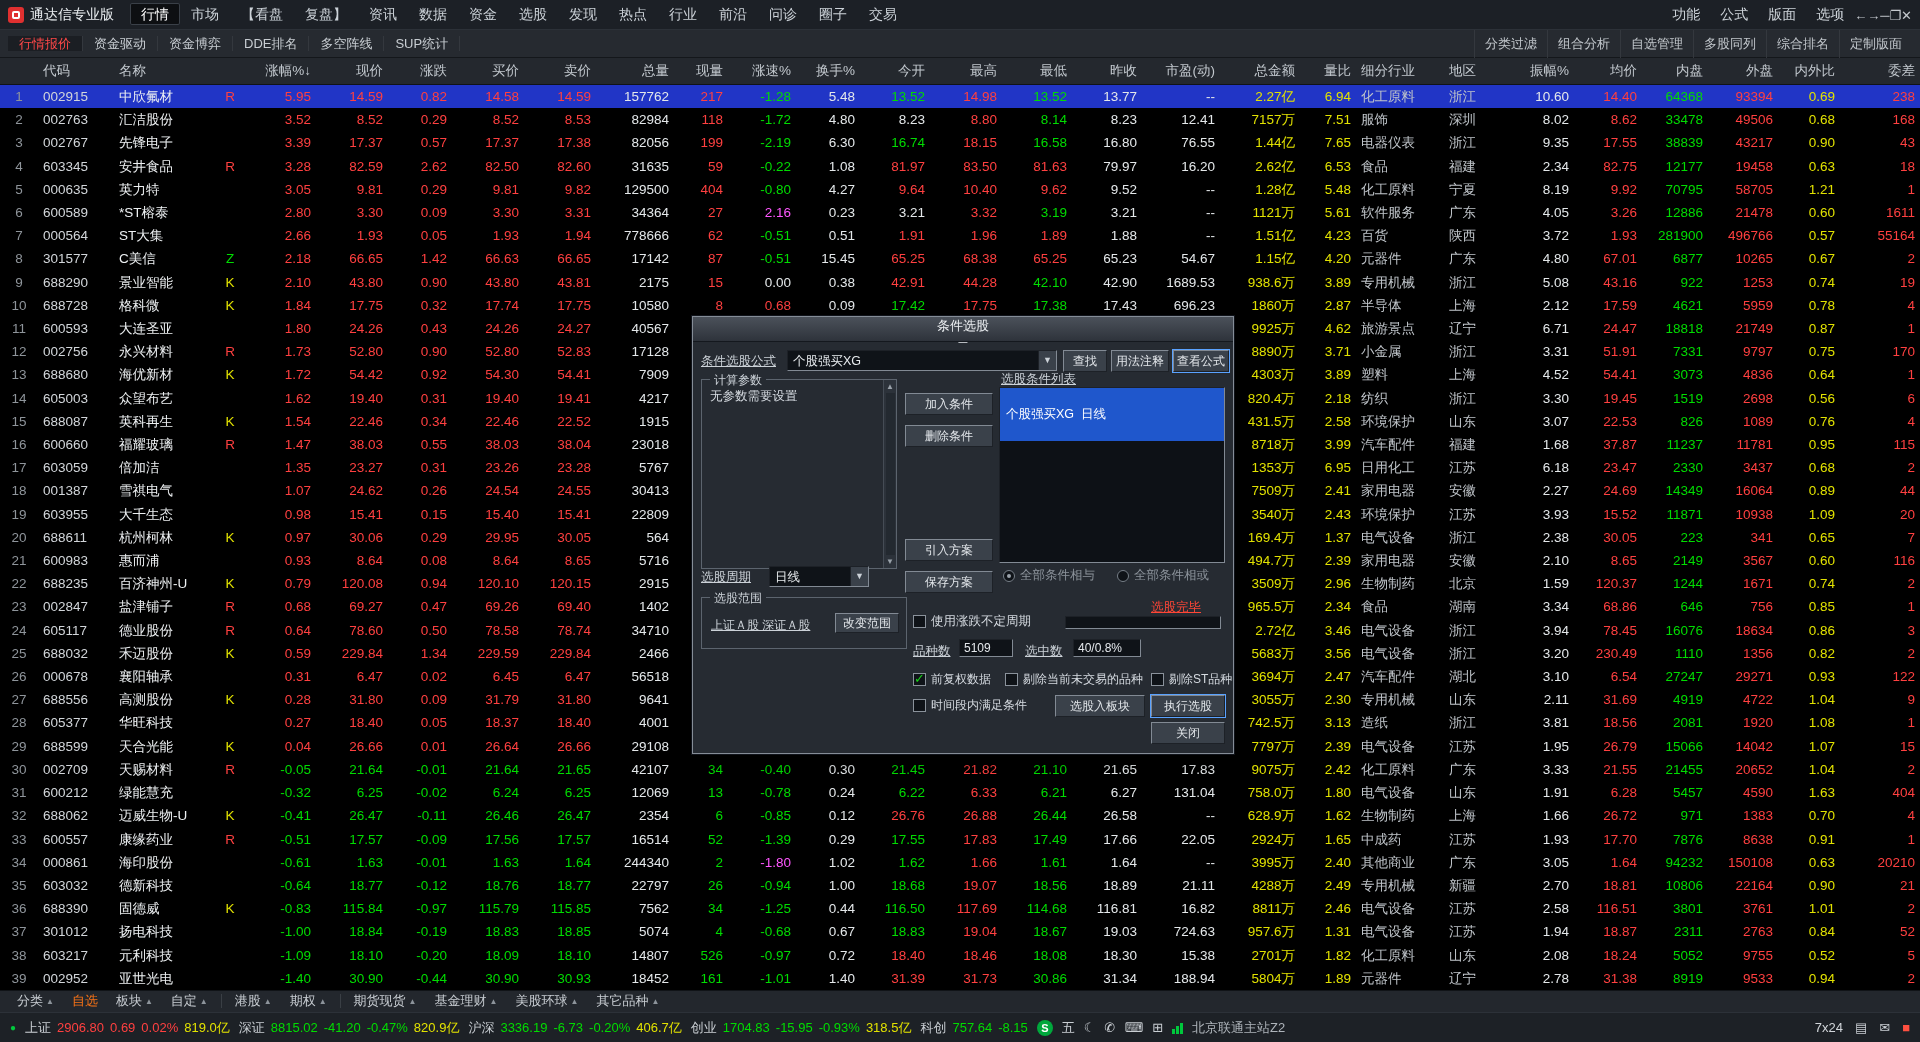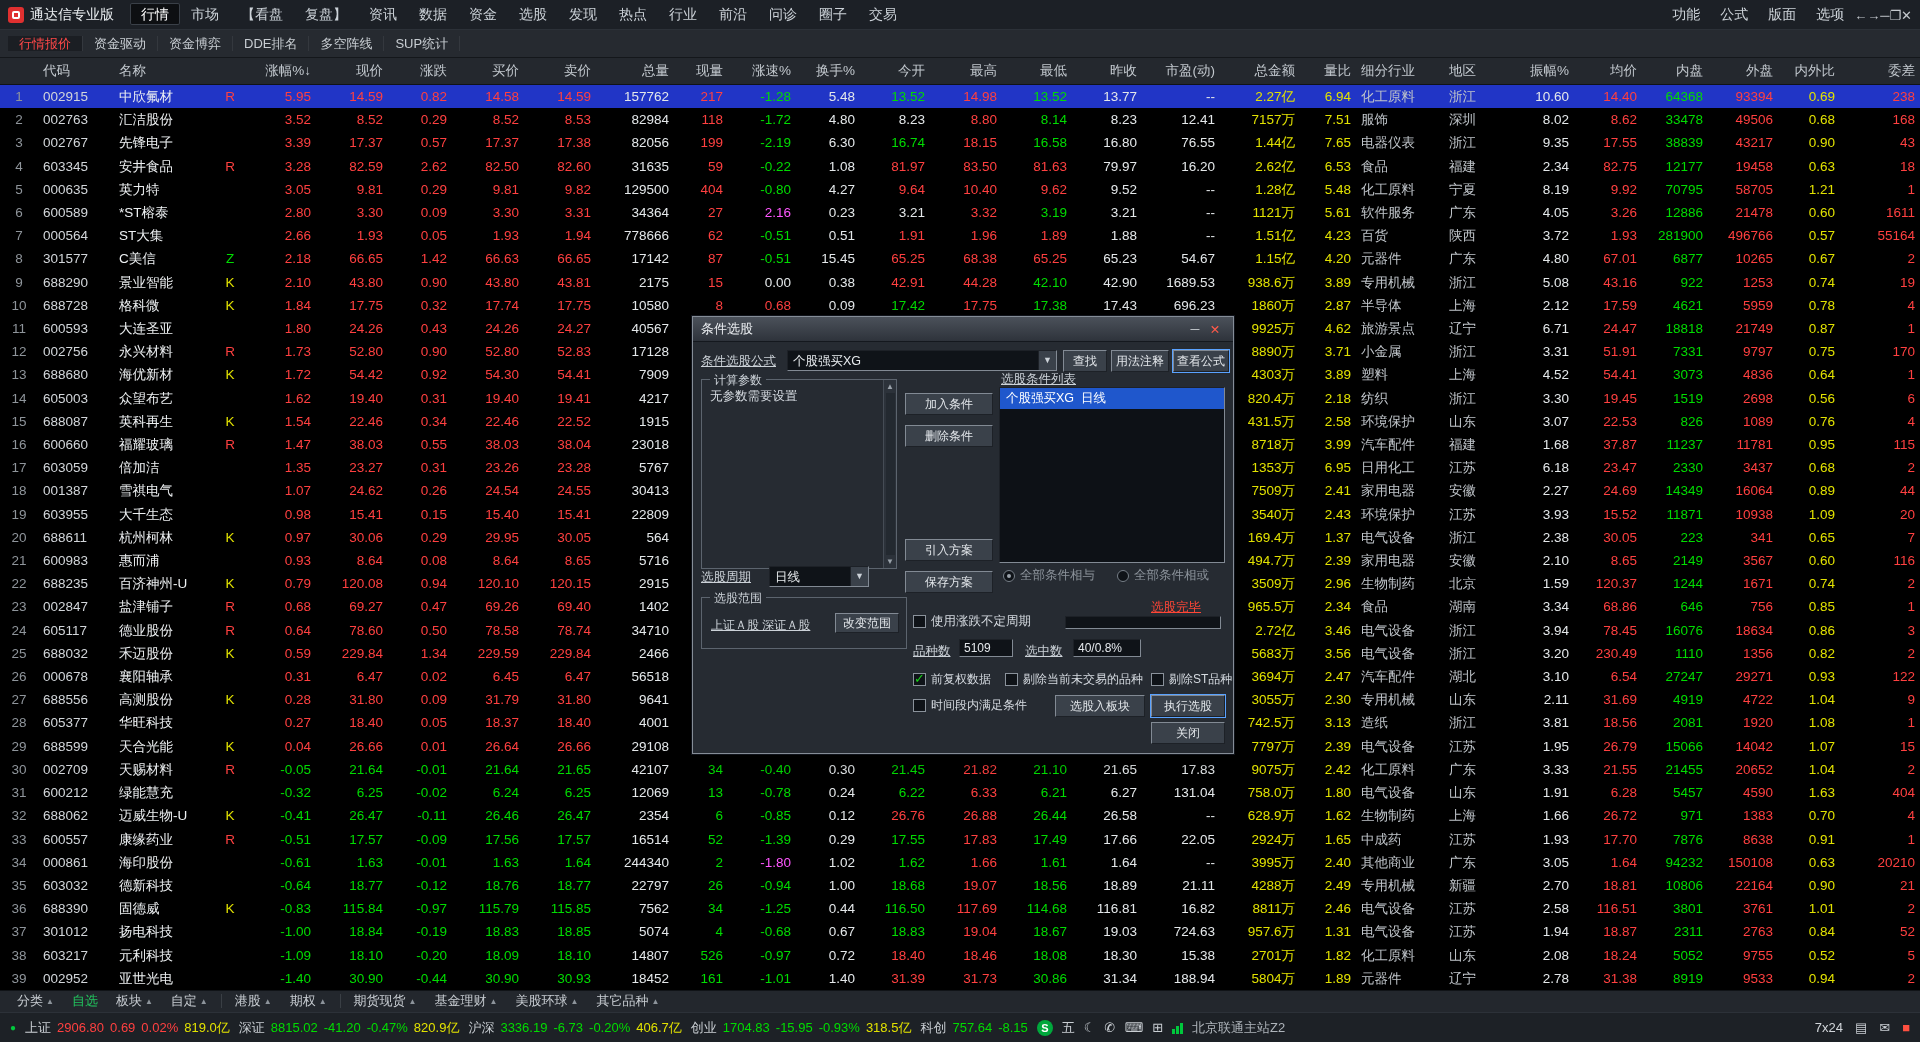--- a/index.html
+++ b/index.html
@@ -29,21 +29,21 @@
   #quotes th{height:26px;font-weight:400;font-size:13.5px;color:#c2c8ce;background:#24282e;border-bottom:1px solid #101317;padding:0 5px;white-space:nowrap;overflow:hidden;}
   #quotes td{height:23.2px;line-height:23.2px;font-size:13.5px;padding:0 5px;white-space:nowrap;overflow:hidden;}
   .ar{text-align:right}.al{text-align:left}.ac{text-align:center}
   tr.sel td{background:#2135c6;}
   .c-up{color:#ff4040}.c-dn{color:#00dc00}.c-flat{color:#e4e8ea}.c-mag{color:#ff57ff}
   .c-amt{color:#e2e200}.c-dim{color:#bfc4c9}.c-code{color:#d2d6da}.c-name{color:#edf0f2}.c-idx{color:#8f959b}
 
   
   #bottombar{height:22px;background:#23272d;border-top:1px solid #101317;display:flex;align-items:center;padding:0 8px;box-sizing:border-box;}
   .bt{font-size:13px;color:#c8cdd2;padding:0 9px;display:flex;align-items:center;gap:3px;white-space:nowrap;}
-  .bt.active{color:#22c55e;}
+  .bt.active{color:#f97316;}
   .tri{font-size:8px;color:#8d949b;}
   .bsep{width:1px;height:14px;background:#3a3f45;margin:0 4px;}
 
   
   #statusbar{height:31px;background:#1d2126;border-top:1px solid #2c3138;display:flex;align-items:center;padding:0 10px;box-sizing:border-box;font-size:13px;}
   #sb-left{display:flex;align-items:center;gap:9px;}
   #sb-right{margin-left:auto;display:flex;align-items:center;gap:12px;}
   .ixg{display:inline-flex;gap:6px;align-items:center;white-space:nowrap;}
   .ixl{color:#c9ced3;}
   .sdot{color:#00c83c;font-size:10px;}
@@ -51,38 +51,38 @@
   .sic{color:#c9ced3;font-size:13px;}
   .bars{display:inline-flex;align-items:flex-end;gap:1px;height:12px;}
   .bars i{width:3px;background:#00c83c;display:block;}
   .srv{color:#aeb4ba;}
   .r7{color:#d2d6da;}
   .ric{color:#c9ced3;font-size:13px;}
   .ric.redic{color:#ff5040;}
 
   
   #dialog{position:absolute;left:692px;top:316px;width:540px;height:436px;background:#262b32;border:1px solid #858d97;box-shadow:0 0 0 1px #10131a,4px 5px 14px rgba(0,0,0,.65);z-index:20;font-size:12.5px;color:#dde2e7;}
-  .dlg-title{height:25px;background:linear-gradient(#4b515a,#2e333b);display:flex;align-items:center;padding:0 8px;border-bottom:1px solid #14181e;box-sizing:border-box;}
+  .dlg-title{height:25px;background:linear-gradient(#4b515a,#2e333b);display:flex;align-items:center;padding:0 8px;border-bottom:1px solid #14181e;box-sizing:border-box;flex-direction:column;}
   .dlg-title .t{font-size:13px;color:#eceff2;}
   .dlg-sp{flex:1;}
   .dlg-min{color:#c9ced3;width:20px;text-align:center;}
   .dlg-close{color:#ff5a4a;font-weight:bold;width:20px;text-align:center;}
   .dl{position:absolute;color:#ccd2d8;white-space:nowrap;text-decoration:underline;}
   .dbtn{position:absolute;height:22px;line-height:20px;text-align:center;background:#3a414a;border:1px solid;border-color:#828a94 #1d2127 #1d2127 #828a94;color:#e2e6ea;box-sizing:border-box;font-size:12px;white-space:nowrap;}
   .dbtn.focus{outline:1px solid #5aa2ff;}
   .combo{position:absolute;background:#0f1318;border:1px solid;border-color:#1d2127 #828a94 #828a94 #1d2127;box-sizing:border-box;}
   .combo .ct{position:absolute;left:5px;top:2px;color:#e8ecef;white-space:nowrap;}
   .combo .ca{position:absolute;right:0;top:0;bottom:0;width:17px;background:#3a414a;border-left:1px solid #1d2127;color:#ccd2d8;text-align:center;font-size:9px;line-height:19px;}
   .group{position:absolute;border:1px solid #5c646e;box-sizing:border-box;}
   .gl{position:absolute;top:-8px;left:8px;background:#262b32;padding:0 4px;color:#ccd2d8;font-size:12px;white-space:nowrap;}
   .params-text{position:absolute;left:8px;top:8px;color:#d5dae0;}
   .vscroll{position:absolute;right:0;top:0;bottom:0;width:13px;background:#2c323a;border-left:1px solid #454c55;display:flex;flex-direction:column;align-items:center;justify-content:space-between;font-size:8px;color:#9aa2aa;padding:2px 0;box-sizing:border-box;}
   .vtrack{flex:1;width:9px;background:#232930;margin:2px 0;}
   .listbox{position:absolute;background:#0d1116;border:1px solid;border-color:#1d2127 #828a94 #828a94 #1d2127;box-sizing:border-box;overflow:hidden;}
-  .li{height:21px;line-height:21px;padding:0 6px;color:#d5dae0;white-space:pre;font-size:12.5px;}
+  .li{height:21px;line-height:21px;padding:16px 6px;color:#d5dae0;white-space:pre;font-size:12.5px;}
   .li.sel{background:#1f57cc;color:#fff;}
   .cbx{position:absolute;display:flex;align-items:center;gap:5px;color:#d5dae0;white-space:nowrap;}
   .cb{width:13px;height:13px;background:#0f1318;border:1px solid #8a929b;box-sizing:border-box;position:relative;flex:none;}
   .cb.on::after{content:"✓";position:absolute;left:0;top:-3px;color:#19d219;font-size:13px;font-weight:bold;}
   .rdo{position:absolute;display:flex;align-items:center;gap:5px;color:#8d949c;white-space:nowrap;}
   .rd{width:12px;height:12px;border-radius:50%;background:#0f1318;border:1px solid #777f88;box-sizing:border-box;position:relative;flex:none;}
   .rd.on::after{content:"";position:absolute;left:3px;top:3px;width:4px;height:4px;border-radius:50%;background:#9aa2aa;}
   .sunk{position:absolute;background:#0f1318;border:1px solid;border-color:#1d2127 #828a94 #828a94 #1d2127;box-sizing:border-box;color:#e4e8ec;padding:1px 4px;font-size:12px;white-space:nowrap;}
   .redtxt{color:#ff4636;}
 </style>
@@ -96,20 +96,28 @@
     <span id="apptitle">通达信专业版</span>
     <nav id="menubar"><span class="mi active">行情</span><span class="mi">市场</span><span class="mi">【看盘</span><span class="mi">复盘】</span><span class="mi">资讯</span><span class="mi">数据</span><span class="mi">资金</span><span class="mi">选股</span><span class="mi">发现</span><span class="mi">热点</span><span class="mi">行业</span><span class="mi">前沿</span><span class="mi">问诊</span><span class="mi">圈子</span><span class="mi">交易</span></nav>
     <div id="titlebar-right">
       <nav id="rightmenus"><span class="tm">功能</span><span class="tm">公式</span><span class="tm">版面</span><span class="tm">选项</span></nav>
       <div id="winbtns"><span class="wb">←</span><span class="wb">→</span><span class="wb">─</span><span class="wb">❐</span><span class="wb">✕</span></div>
     </div>
   </div>
 
   <div id="toolbar">
     <div id="tb-left"><span class="tt active">行情报价</span><span class="tt">资金驱动</span><span class="tt">资金博弈</span><span class="tt">DDE排名</span><span class="tt">多空阵线</span><span class="tt">SUP统计</span></div>
+    <div id="tb-right">
+        <span class="tl">分类过滤</span>
+        <span class="tl">组合分析</span>
+        <span class="tl">自选管理</span>
+        <span class="tl">多股同列</span>
+        <span class="tl">综合排名</span>
+        <span class="tl">定制版面</span>
+      </div>
   </div>
 
   <table id="quotes">
       <colgroup>
         <col style="width: 38px;">
         <col style="width: 76px;">
         <col style="width: 104px;">
         <col style="width: 24px;">
         <col style="width: 74px;">
         <col style="width: 72px;">

